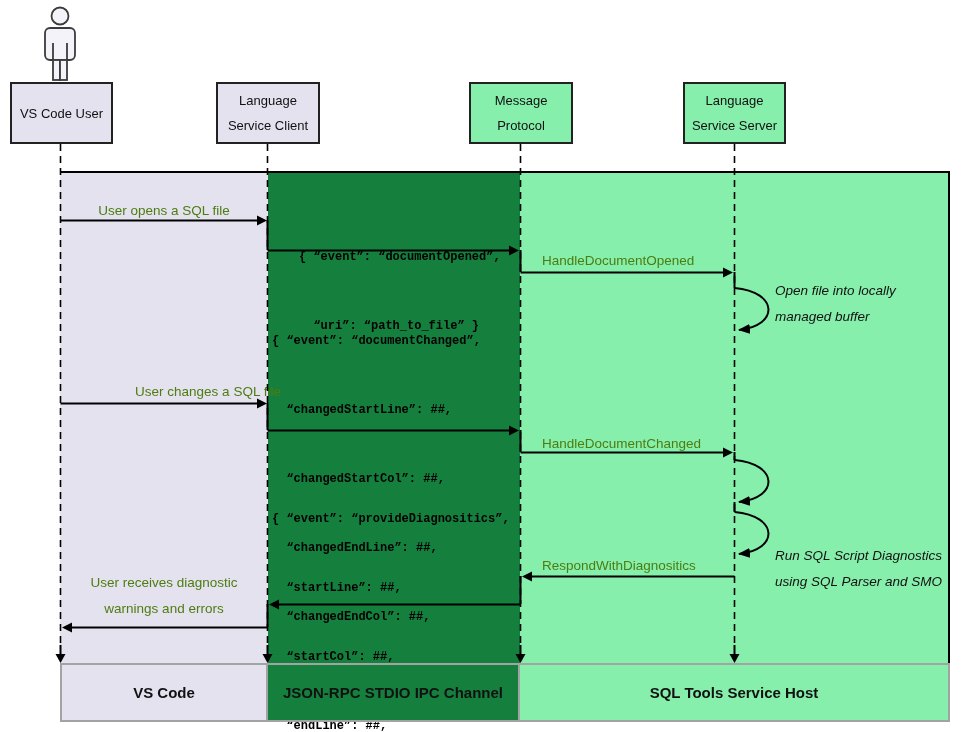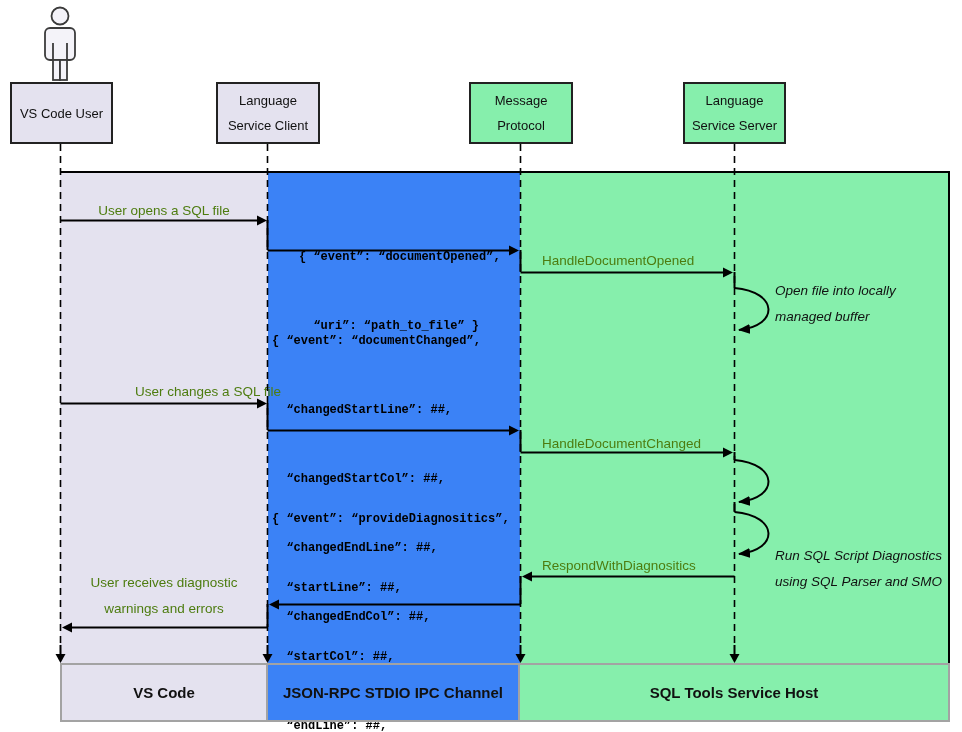--- a/index.html
+++ b/index.html
@@ -1,20 +1,20 @@
 <!DOCTYPE html>
 <html><head>
 <meta charset="utf-8">
 <style>
   html,body{margin:0;padding:0;background:#fff;}
   .canvas{position:relative;width:962px;height:732px;background:#fff;overflow:hidden;
           font-family:"Liberation Sans",sans-serif;color:#111;border-radius:11px;}
   .abs{position:absolute;}
   
-  .lav{background:#E4E2EF;} .pch{background:#3b82f6;} .grn{background:#86efac;}
+  .lav{background:#E4E2EF;} .pch{background:#15803d;} .grn{background:#86efac;}
   
   .hbox{position:absolute;top:82px;height:62px;box-sizing:border-box;border:2px solid #222;
         display:flex;flex-direction:column;align-items:center;justify-content:center;
         font-size:13px;line-height:25px;text-align:center;}
   
   .lane{position:absolute;top:173px;height:490px;}
   .lanes-border{position:absolute;left:60px;top:171px;width:890px;height:492px;
         box-sizing:border-box;border-top:2px solid #000;border-right:2px solid #000;
         pointer-events:none;}
   

